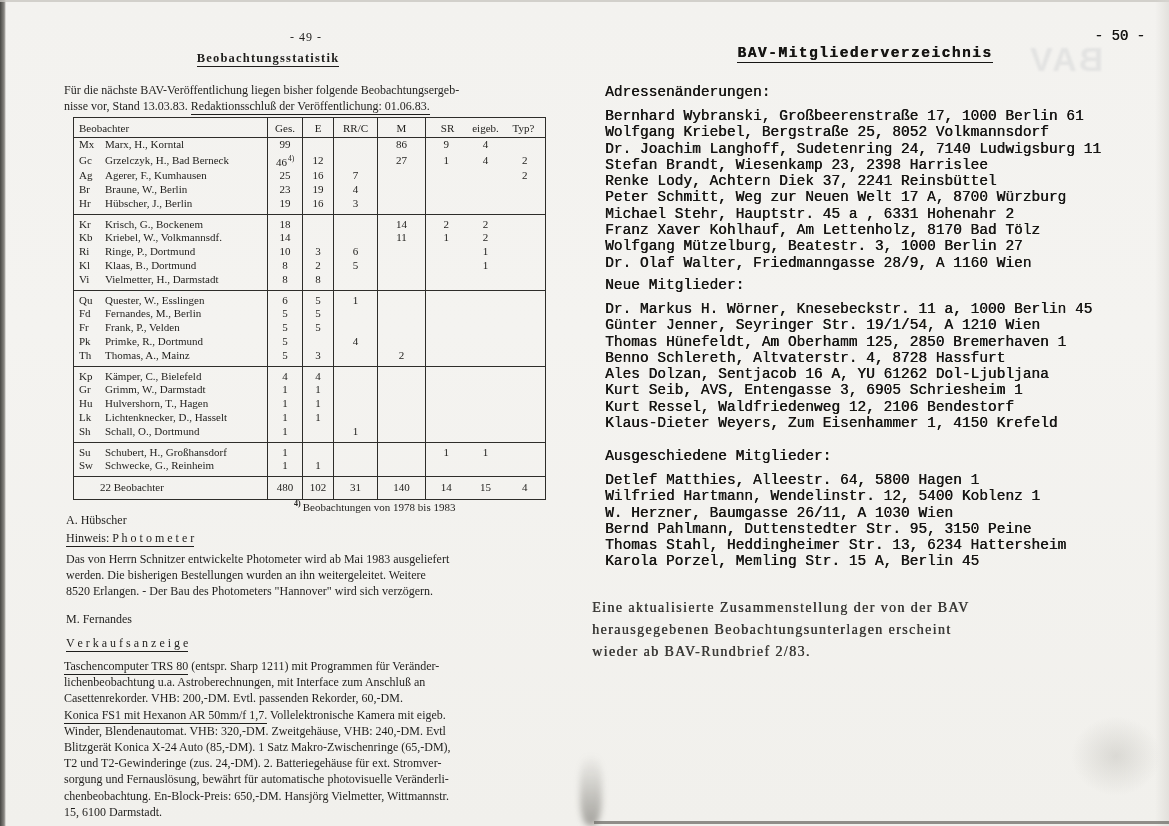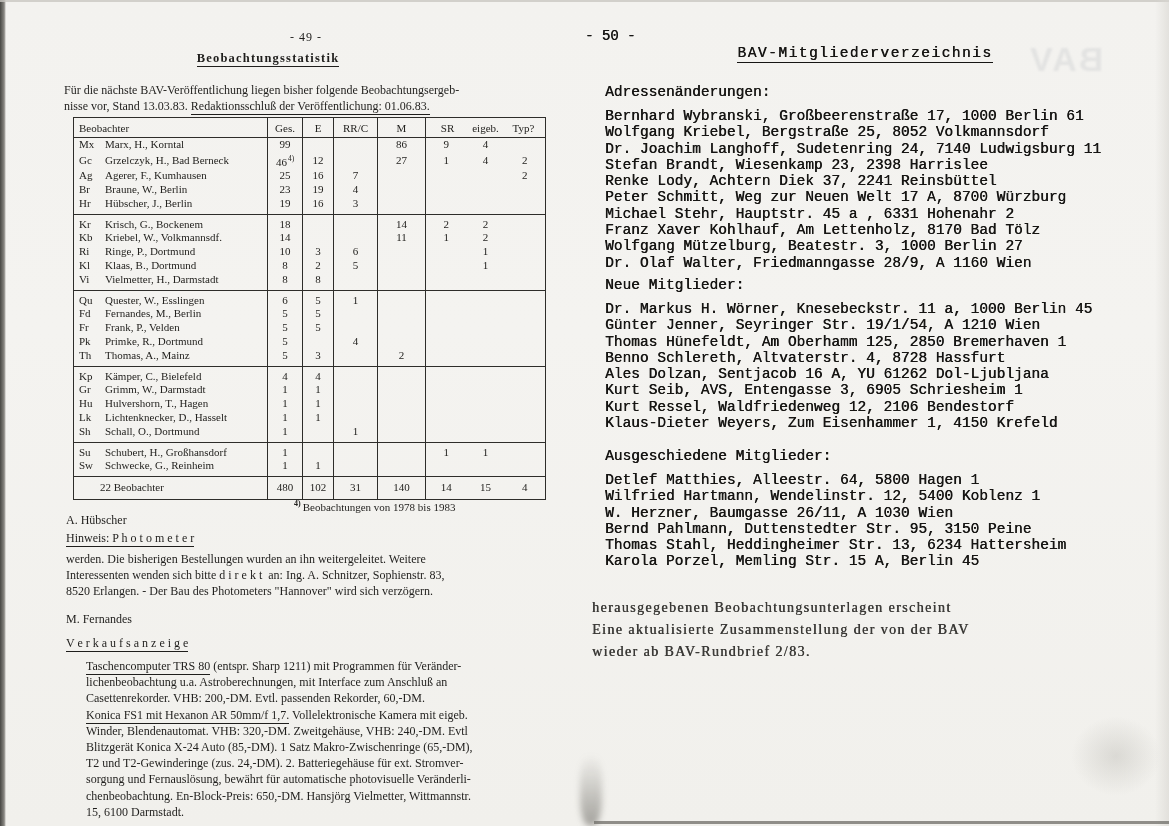--- a/index.html
+++ b/index.html
@@ -40,21 +40,21 @@
   .pageno-l{top:30px;left:66px;width:480px;text-align:center;font-size:12px;letter-spacing:1px;}
   .title-l{top:51px;left:66px;width:404px;text-align:center;font-size:12.5px;letter-spacing:1.2px;font-weight:bold;}
   .intro{top:82px;left:64px;width:492px;font-size:12px;line-height:16px;white-space:pre;}
   .para{font-size:12px;line-height:16.2px;white-space:pre;}
   .footnote{top:499px;left:294px;font-size:11px;}
   .footnote sup{font-size:8px;font-weight:bold;margin-right:2px;}
   .sig1{top:513px;left:66px;font-size:12px;}
   .hinweis{top:531px;left:66px;font-size:12px;}
   .sig2{top:612px;left:66px;font-size:12px;}
   .verkaufh{top:636px;left:66px;font-size:12px;}
-  .verkauf-lines{top:658px;left:64px;width:496px;margin-left:22px;}
+  .verkauf-lines{top:658px;left:64px;width:496px;}
   .photometer-lines{top:551px;left:66px;width:492px;}
 
   
   .obs-table-wrap{top:117px;left:73px;}
   table{border-collapse:collapse;table-layout:fixed;width:472px;
     font-size:11px;color:#242320;}
   th,td{padding:0 2px;font-weight:normal;overflow:hidden;}
   thead th{padding:4px 2px 3px;border-bottom:1.4px solid #2e2d2a;}
   table{border:1.6px solid #2e2d2a;}
   th.col-ges,td.c-ges{border-left:1.2px solid #2e2d2a;}
@@ -67,22 +67,22 @@
   .c-srg span,th.h-srg span{display:inline-block;width:33%;text-align:center;}
   tr.gstart td{border-top:1.4px solid #2e2d2a;padding-top:3px;}
   tr.gend td{padding-bottom:3px;}
   tfoot td{border-top:1.4px solid #2e2d2a;padding:4px 2px;}
   tfoot .c-name{padding-left:26px;}
   td sup{font-size:7.5px;vertical-align:super;margin-left:1px;}
   .code{display:inline-block;width:26px;}
 
   
   .mono{font-family:"Liberation Mono",monospace;text-shadow:.4px 0 0 currentColor;}
-  .pageno-r{top:28px;left:0;width:560px;text-align:left;font-size:14px;}
-  .title-r{top:45px;left:0;width:560px;text-align:center;font-size:14.5px;letter-spacing:1.5px;font-weight:normal;}
+  .pageno-r{top:28px;left:0;width:560px;text-align:right;font-size:14px;}
+  .title-r{top:45px;left:0;width:560px;text-align:center;font-size:14.5px;letter-spacing:1.5px;font-weight:bold;}
   .sec-head{font-size:14.5px;}
   .sec0-h{top:84px;left:20px;}
   .sec0-l{top:108px;left:20px;}
   .sec1-h{top:277px;left:20px;}
   .sec1-l{top:301px;left:20px;}
   .sec2-h{top:448px;left:20px;}
   .sec2-l{top:472px;left:20px;}
   .addr{font-size:14.5px;line-height:16.3px;white-space:pre;}
   .closing{top:597px;left:7px;font-family:"Liberation Serif",serif;
     font-size:14px;letter-spacing:1.4px;line-height:22px;color:#3b3a37;white-space:pre;}
@@ -328,21 +328,21 @@
     <div class="abs footnote">
       <sup>4)</sup><span>Beobachtungen von 1978 bis 1983</span>
     </div>
 
     <div class="abs sig1">A. Hübscher</div>
 
     <div class="abs hinweis">
       <span class="u-span">Hinweis: P h o t o m e t e r</span>
     </div>
 
-    <div class="abs para photometer-lines"><div>werden. Die bisherigen Bestellungen wurden an ihn weitergeleitet. Weitere</div><div>Interessenten wenden sich bitte d i r e k t  an: Ing. A. Schnitzer, Sophienstr. 83,</div><div>8520 Erlangen. - Der Bau des Photometers "Hannover" wird sich verzögern.</div></div>
+    <div class="abs para photometer-lines"><div>Das von Herrn Schnitzer entwickelte Photometer wird ab Mai 1983 ausgeliefert</div><div>werden. Die bisherigen Bestellungen wurden an ihn weitergeleitet. Weitere</div><div>8520 Erlangen. - Der Bau des Photometers "Hannover" wird sich verzögern.</div></div>
 
     <div class="abs sig2">M. Fernandes</div>
 
     <div class="abs verkaufh">
       <span class="u-span">V e r k a u f s a n z e i g e</span>
     </div>
 
     <div class="abs para verkauf-lines"><div><span class="u-span">Taschencomputer TRS 80</span><span> (entspr. Sharp 1211) mit Programmen für Veränder-</span></div><div>lichenbeobachtung u.a. Astroberechnungen, mit Interface zum Anschluß an</div><div>Casettenrekorder. VHB: 200,-DM. Evtl. passenden Rekorder, 60,-DM.</div><div><span class="u-span">Konica FS1 mit Hexanon AR 50mm/f 1,7.</span><span> Vollelektronische Kamera mit eigeb.</span></div><div>Winder, Blendenautomat. VHB: 320,-DM. Zweitgehäuse, VHB: 240,-DM. Evtl</div><div>Blitzgerät Konica X-24 Auto (85,-DM). 1 Satz Makro-Zwischenringe (65,-DM),</div><div>T2 und T2-Gewinderinge (zus. 24,-DM). 2. Batteriegehäuse für ext. Stromver-</div><div>sorgung und Fernauslösung, bewährt für automatische photovisuelle Veränderli-</div><div>chenbeobachtung. En-Block-Preis: 650,-DM. Hansjörg Vielmetter, Wittmannstr.</div><div>15, 6100 Darmstadt.</div></div>
   </div>
 
@@ -356,15 +356,15 @@
 
     <div class="abs sec-head sec0-h">Adressenänderungen:</div>
     <div class="abs addr sec0-l"><div>Bernhard Wybranski, Großbeerenstraße 17, 1000 Berlin 61</div><div>Wolfgang Kriebel, Bergstraße 25, 8052 Volkmannsdorf</div><div>Dr. Joachim Langhoff, Sudetenring 24, 7140 Ludwigsburg 11</div><div>Stefan Brandt, Wiesenkamp 23, 2398 Harrislee</div><div>Renke Lody, Achtern Diek 37, 2241 Reinsbüttel</div><div>Peter Schmitt, Weg zur Neuen Welt 17 A, 8700 Würzburg</div><div>Michael Stehr, Hauptstr. 45 a , 6331 Hohenahr 2</div><div>Franz Xaver Kohlhauf, Am Lettenholz, 8170 Bad Tölz</div><div>Wolfgang Mützelburg, Beatestr. 3, 1000 Berlin 27</div><div>Dr. Olaf Walter, Friedmanngasse 28/9, A 1160 Wien</div></div>
 
     <div class="abs sec-head sec1-h">Neue Mitglieder:</div>
     <div class="abs addr sec1-l"><div>Dr. Markus H. Wörner, Knesebeckstr. 11 a, 1000 Berlin 45</div><div>Günter Jenner, Seyringer Str. 19/1/54, A 1210 Wien</div><div>Thomas Hünefeldt, Am Oberhamm 125, 2850 Bremerhaven 1</div><div>Benno Schlereth, Altvaterstr. 4, 8728 Hassfurt</div><div>Ales Dolzan, Sentjacob 16 A, YU 61262 Dol-Ljubljana</div><div>Kurt Seib, AVS, Entengasse 3, 6905 Schriesheim 1</div><div>Kurt Ressel, Waldfriedenweg 12, 2106 Bendestorf</div><div>Klaus-Dieter Weyers, Zum Eisenhammer 1, 4150 Krefeld</div></div>
 
     <div class="abs sec-head sec2-h">Ausgeschiedene Mitglieder:</div>
     <div class="abs addr sec2-l"><div>Detlef Matthies, Alleestr. 64, 5800 Hagen 1</div><div>Wilfried Hartmann, Wendelinstr. 12, 5400 Koblenz 1</div><div>W. Herzner, Baumgasse 26/11, A 1030 Wien</div><div>Bernd Pahlmann, Duttenstedter Str. 95, 3150 Peine</div><div>Thomas Stahl, Heddingheimer Str. 13, 6234 Hattersheim</div><div>Karola Porzel, Memling Str. 15 A, Berlin 45</div></div>
 
-    <div class="abs closing"><div>herausgegebenen Beobachtungsunterlagen erscheint</div><div>Eine aktualisierte Zusammenstellung der von der BAV</div><div>wieder ab BAV-Rundbrief 2/83.</div></div>
+    <div class="abs closing"><div>Eine aktualisierte Zusammenstellung der von der BAV</div><div>herausgegebenen Beobachtungsunterlagen erscheint</div><div>wieder ab BAV-Rundbrief 2/83.</div></div>
   </div>
 </div>
 
 </body></html>

